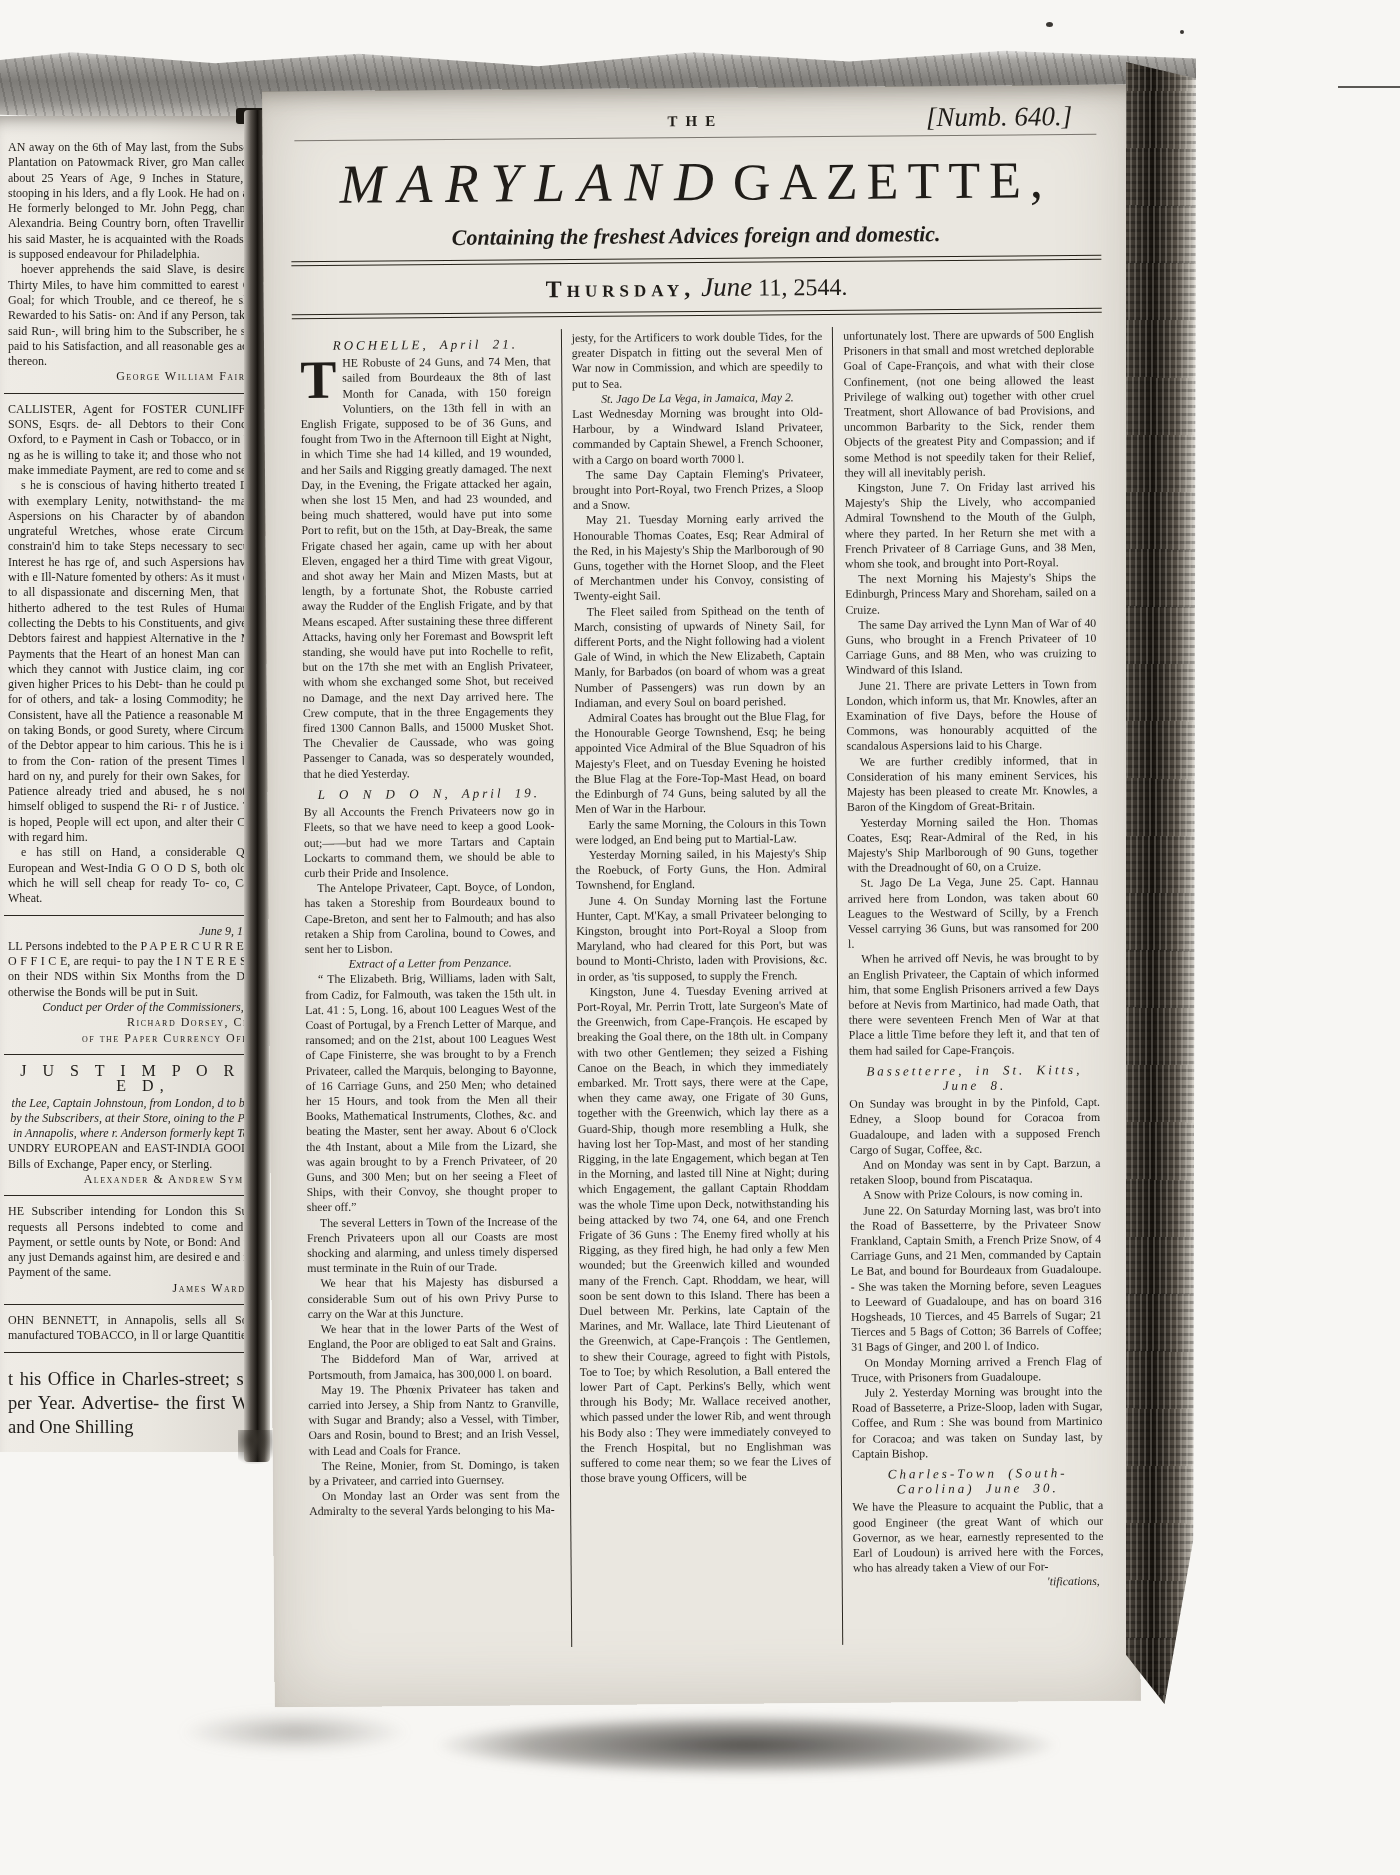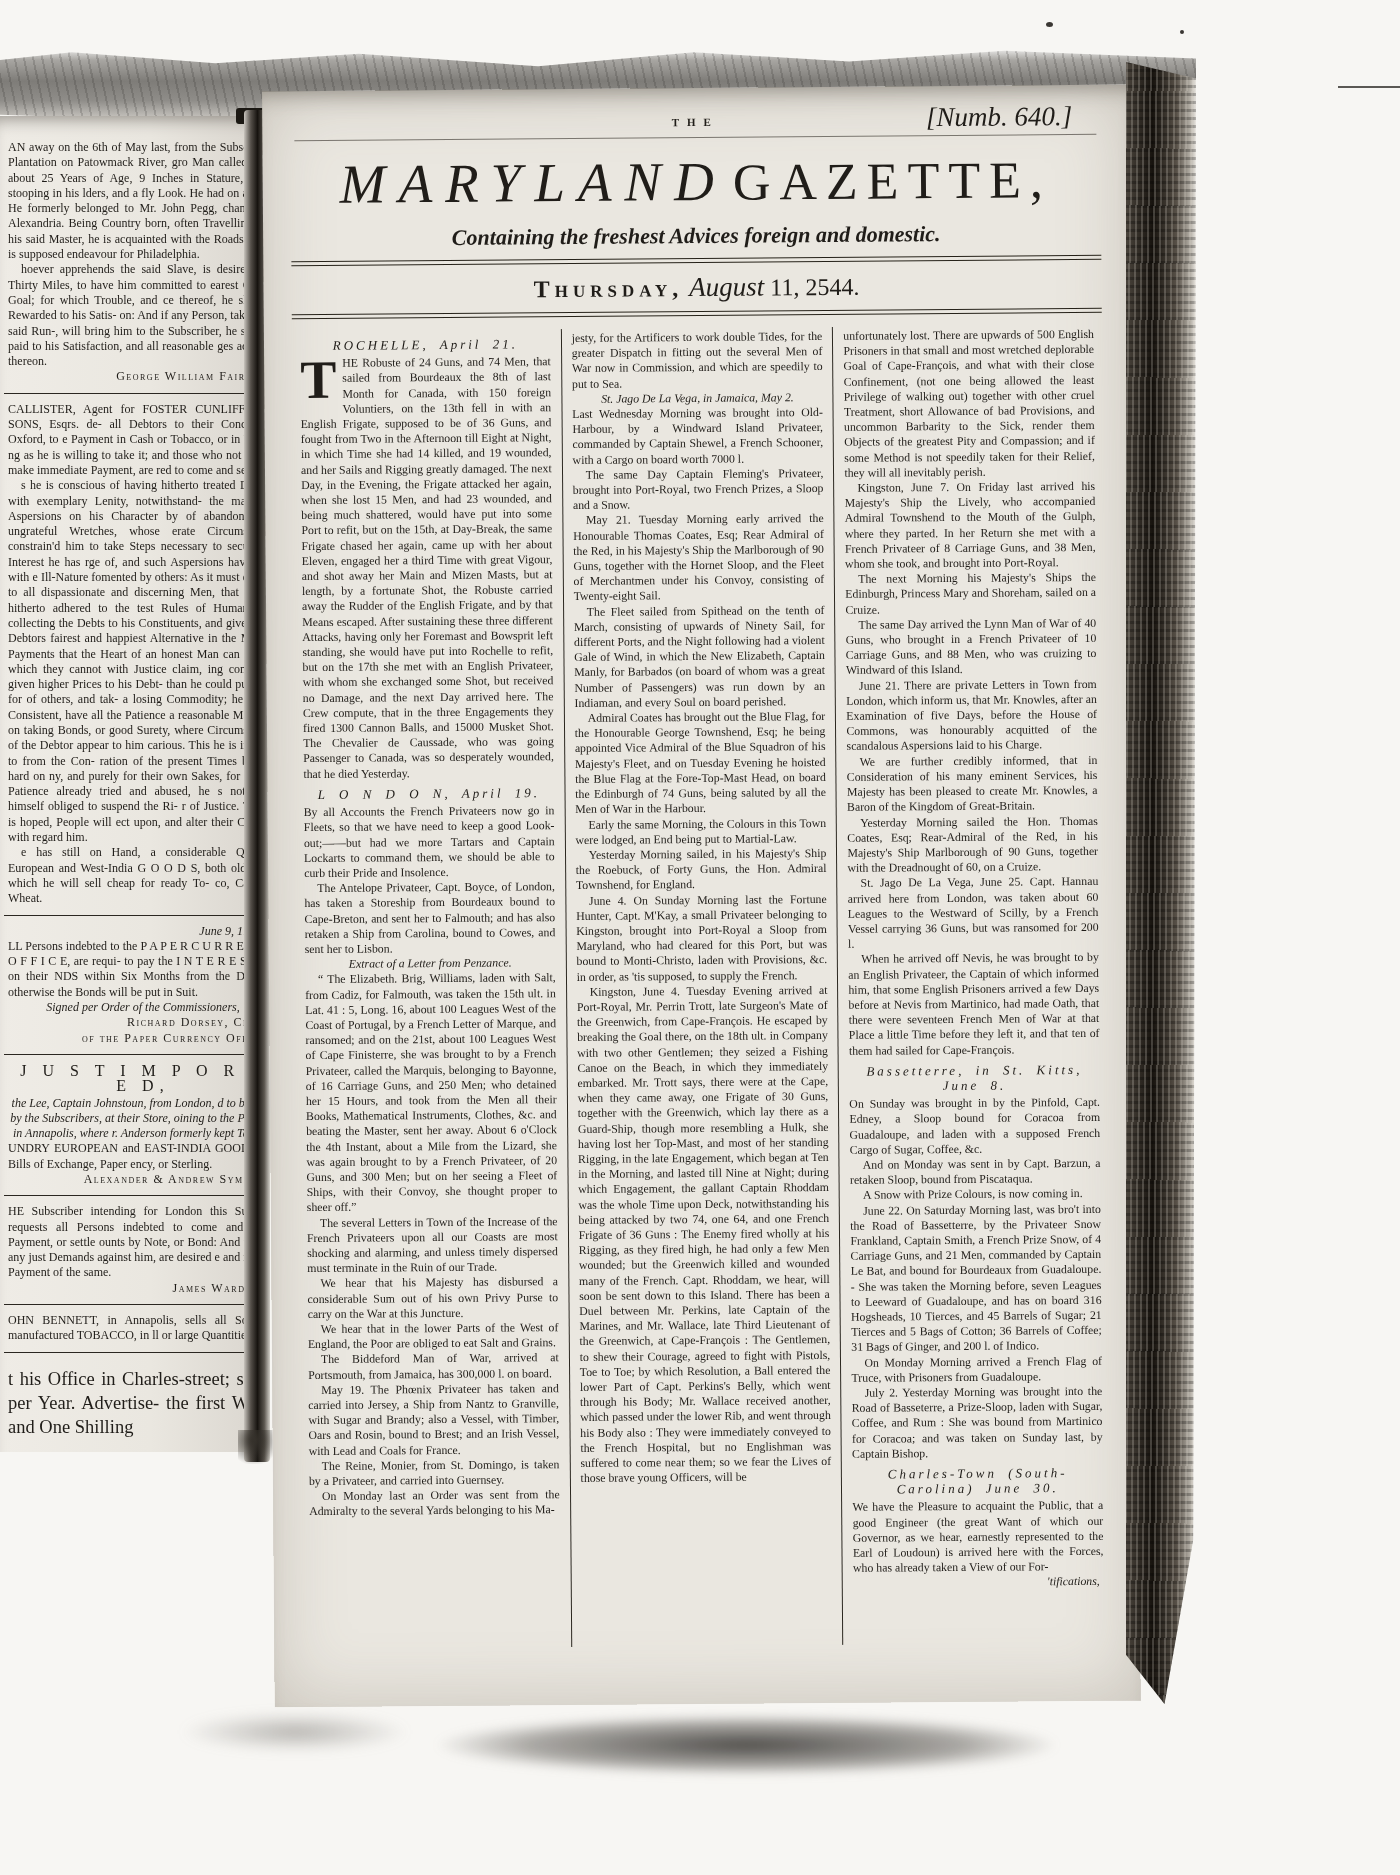--- a/index.html
+++ b/index.html
@@ -53,21 +53,21 @@
 
   
   .main-page{position:absolute; left:262px; top:88px; width:866px; height:1616px;
     background:var(--paper);
     box-shadow:inset 0 0 70px rgba(115,105,88,.28), inset 0 18px 22px -16px rgba(60,55,48,.5);
     transform:rotate(-0.45deg); transform-origin:50% 0;
     padding:20px 26px 0 26px; overflow:hidden;}
 
   .masthead{position:relative; text-align:center;}
   .the-row{position:relative; height:30px; border-bottom:1px solid rgba(32,28,22,.55); margin:0 6px;}
-  .the{font-size:11px; letter-spacing:8px; font-weight:bold; position:relative; top:4px;}
+  .the{font-size:15px; letter-spacing:8px; font-weight:bold; position:relative; top:4px;}
   .numb{position:absolute; right:24px; top:-4px; font-style:italic; font-size:27px;}
   .title{margin-top:12px; white-space:nowrap; font-weight:normal;}
   .title .t1{font-style:italic; font-size:55px; letter-spacing:13px;}
   .title .t2{font-size:52px; letter-spacing:9px; margin-left:6px;}
   .subtitle{font-style:italic; font-size:22px; margin-top:10px; font-weight:bold;}
   .rule{border-top:1.6px solid #262219; border-bottom:1px solid #262219; height:5px; margin:9px 2px 0 2px;}
   .dateline{margin-top:9px; font-size:24px;}
   .dateline .day{letter-spacing:5px; font-variant:small-caps; font-weight:bold;}
   .dateline .month{font-style:italic; font-size:27px;}
   .rule.low{margin-top:8px;}
@@ -105,21 +105,21 @@
       <div class="blk flush">AN away on the 6th of May last, from the Subscriber's Plantation on Patowmack River, gro Man called Billy, about 25 Years of Age, 9 Inches in Stature, has a stooping in his lders, and a fly Look.  He had on a blue .  He formerly belonged to Mr. John Pegg, chant, near Alexandria.  Being Country born, often Travelling with his said Master, he is acquainted with the Roads, and it is supposed endeavour for Philadelphia.</div>
       <div class="blk para">hoever apprehends the said Slave, is desired, ove Thirty Miles, to have him committed to earest County Goal; for which Trouble, and ce thereof, he shall be Rewarded to his Satis- on: And if any Person, taking the said Run-, will bring him to the Subscriber, he shall so paid to his Satisfaction, and all reasonable ges accruing thereon.</div>
       <div class="blk sig">George William Fairfax.</div>
       <div class="blk hr"></div>
       <div class="blk flush">CALLISTER, Agent for FOSTER CUNLIFFE and SONS, Esqrs. de- all Debtors to their Concern at Oxford, to e Payment in Cash or Tobacco, or in Wheat, ng as he is willing to take it; and those who not able to make immediate Payment, are red to come and settle.</div>
       <div class="blk para">s he is conscious of having hitherto treated Debtors with exemplary Lenity, notwithstand- the malicious Aspersions on his Character by of abandon'd and ungrateful Wretches, whose erate Circumstances constrain'd him to take Steps necessary to secure the Interest he has rge of, and such Aspersions have been with e Ill-Nature fomented by others: As it must evident to all dispassionate and discerning Men, that he has hitherto adhered to the test Rules of Humanity in collecting the Debts to his Constituents, and given their Debtors fairest and happiest Alternative in the Method Payments that the Heart of an honest Man can re, and which they cannot with Justice claim, ing constantly given higher Prices to his Debt- than he could purchase for of others, and tak- a losing Commodity; he is still Consistent, have all the Patience a reasonable Man can, on taking Bonds, or good Surety, where Circumstances of the Debtor appear to him carious.  This he is induced to from the Con- ration of the present Times bearing hard on ny, and purely for their own Sakes, for has his Patience already tried and abused, he s not think himself obliged to suspend the Ri- r of Justice.  This, it is hoped, People will ect upon, and alter their Conduct with regard him.</div>
       <div class="blk para">e has still on Hand, a considerable Quantity European and West-India G O O D S, both old fresh, which he will sell cheap for ready To- co, Cash, or Wheat.</div>
       <div class="blk hr"></div>
       <div class="blk date-right">June 9, 1757.</div>
       <div class="blk flush">LL Persons indebted to the P A P E R C U R R E N C Y  O F F I C E, are requi- to pay the I N T E R E S T due on their NDS within Six Months from the Date of, otherwise the Bonds will be put in Suit.</div>
-      <div class="blk extract">Signed per Order of the Commissioners,</div>
+      <div class="blk extract">Conduct per Order of the Commissioners,</div>
       <div class="blk sig">Richard Dorsey, Clerk</div>
       <div class="blk sig">of the Paper Currency Office.</div>
       <div class="blk hr"></div>
       <div class="blk adhead">J U S T   I M P O R T E D,</div>
       <div class="blk extract">the Lee, Captain Johnstoun, from London, d to be Sold by the Subscribers, at their Store, oining to the Parade, in Annapolis, where r. Anderson formerly kept Tavern,</div>
       <div class="blk flush">UNDRY EUROPEAN and EAST-INDIA GOODS; for Bills of Exchange, Paper ency, or Sterling.</div>
       <div class="blk sig">Alexander &amp; Andrew Symmer.</div>
       <div class="blk hr"></div>
       <div class="blk flush">HE Subscriber intending for London this Summer, requests all Persons indebted to come and make Payment, or settle ounts by Note, or Bond: And those e any just Demands against him, are desired e and receive Payment of the same.</div>
       <div class="blk sig">James Wardrop.</div>
@@ -138,21 +138,21 @@
   <header class="masthead">
     <div class="the-row">
       <span class="the">THE</span>
       <span class="numb">[Numb. 640.]</span>
     </div>
     <h1 class="title"><span class="t1">MARYLAND</span><span class="t2">GAZETTE,</span></h1>
     <div class="subtitle">Containing the freshest Advices foreign and domestic.</div>
     <div class="rule"></div>
     <div class="dateline">
       <span class="day">Thursday,</span>
-      <span class="month">August</span>
+      <span class="month">June</span>
       <span class="rest">11, 2544.</span>
     </div>
     <div class="rule low"></div>
   </header>
 
   <div class="cols">
     <div class="col">
         <div class="blk section">ROCHELLE, April 21.</div>
         <div class="blk dropcap"><span class="cap">T</span>HE Robuste of 24 Guns, and 74 Men, that sailed from Bourdeaux the 8th of last Month for Canada, with 150 foreign Voluntiers, on the 13th fell in with an English Frigate, supposed to be of 36 Guns, and fought from Two in the Afternoon till Eight at Night, in which Time she had 14 killed, and 19 wounded, and her Sails and Rigging greatly damaged.  The next Day, in the Evening, the Frigate attacked her again, when she lost 15 Men, and had 23 wounded, and being much shattered, would have put into some Port to refit, but on the 15th, at Day-Break, the same Frigate chased her again, came up with her about Eleven, engaged her a third Time with great Vigour, and shot away her Main and Mizen Masts, but at length, by a fortunate Shot, the Robuste carried away the Rudder of the English Frigate, and by that Means escaped.  After sustaining these three different Attacks, having only her Foremast and Bowsprit left standing, she would have put into Rochelle to refit, but on the 17th she met with an English Privateer, with whom she exchanged some Shot, but received no Damage, and the next Day arrived here.  The Crew compute, that in the three Engagements they fired 1300 Cannon Balls, and 15000 Musket Shot.  The Chevalier de Caussade, who was going Passenger to Canada, was so desperately wounded, that he died Yesterday.</div>
         <div class="blk section">L O N D O N,  April 19.</div>

